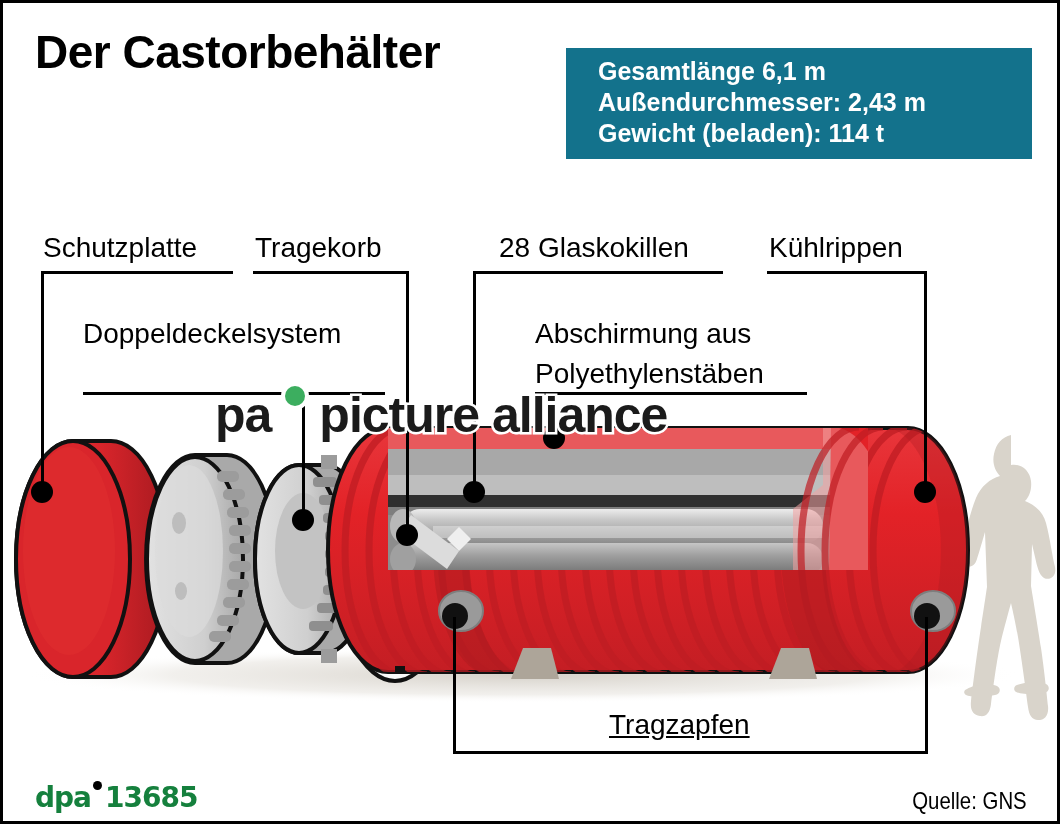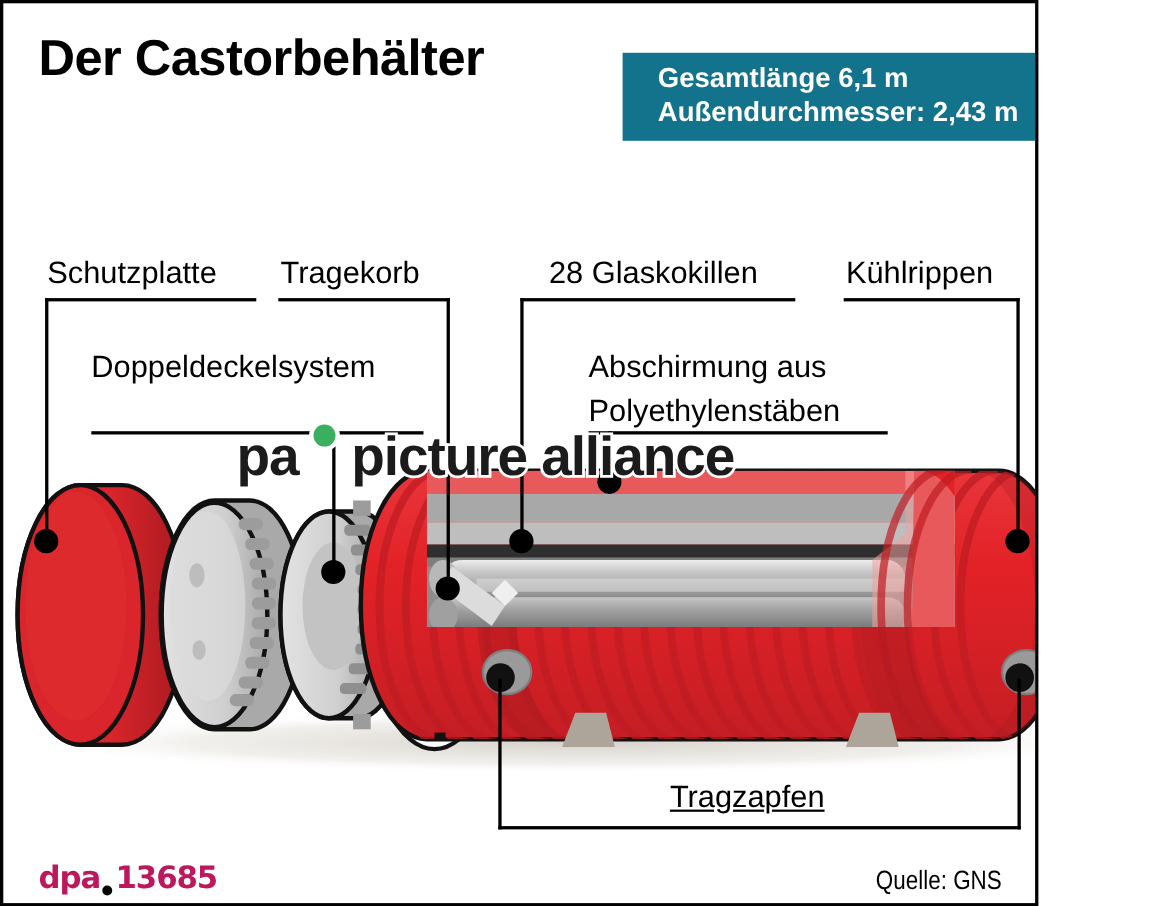--- a/index.html
+++ b/index.html
@@ -2,21 +2,21 @@
 <html><head>
 <meta charset="utf-8">
 <style>
   html, body {
     margin: 0;
     padding: 0;
     background: #ffffff;
   }
   #page {
     position: relative;
-    width: 944px;
+    width: 1060px;
     height: 824px;
     background: #ffffff;
     border: 3px solid #000000;
     box-sizing: border-box;
     overflow: hidden;
     font-family: "Liberation Sans", sans-serif;
   }
 
   
   #title {
@@ -114,25 +114,25 @@
     box-shadow: 0 0 0 4px #ffffff;
   }
 
   
   #credit {
     position: absolute;
     left: 32px;
     top: 778px;
     font-size: 28px;
     font-weight: bold;
-    color: #be185d;
+    color: #15803d;
     font-family: "DejaVu Sans", sans-serif;
     letter-spacing: -1px;
     display: flex;
-    align-items: flex-end;
+    align-items: flex-start;
   }
   #credit .c-dot {
     width: 9px; height: 9px; border-radius: 50%;
     background: #000; margin: 0 3px 0 2px;
   }
   #source {
     position: absolute;
     right: 30px;
     top: 784px;
     font-size: 24px;
@@ -146,20 +146,21 @@
 </head>
 <body>
 
 <div id="page">
 
   <div id="title">Der Castorbehälter</div>
 
   <div id="infobox">
     <div class="ib-line">Gesamtlänge 6,1 m</div>
     <div class="ib-line">Außendurchmesser: 2,43 m</div>
+    <div class="ib-line">Gewicht (beladen): 114 t</div>
   </div>
 
   <svg id="art" viewBox="0 0 1060 824">
     <defs>
       <linearGradient id="gRedBody" x1="0" y1="0" x2="0" y2="1">
         <stop offset="0%" stop-color="#E8363B"></stop>
         <stop offset="35%" stop-color="#E32227"></stop>
         <stop offset="100%" stop-color="#C41E24"></stop>
       </linearGradient>
       <linearGradient id="gRedCap" x1="0" y1="0" x2="1" y2="0">

